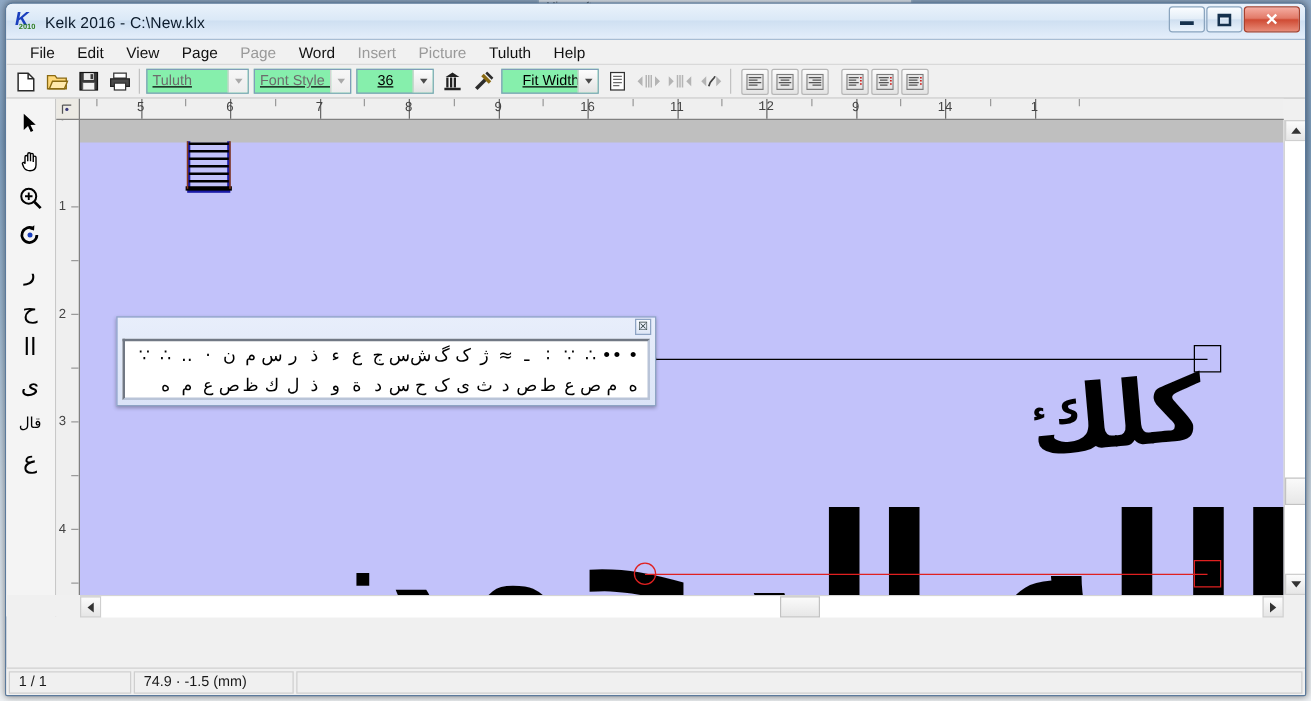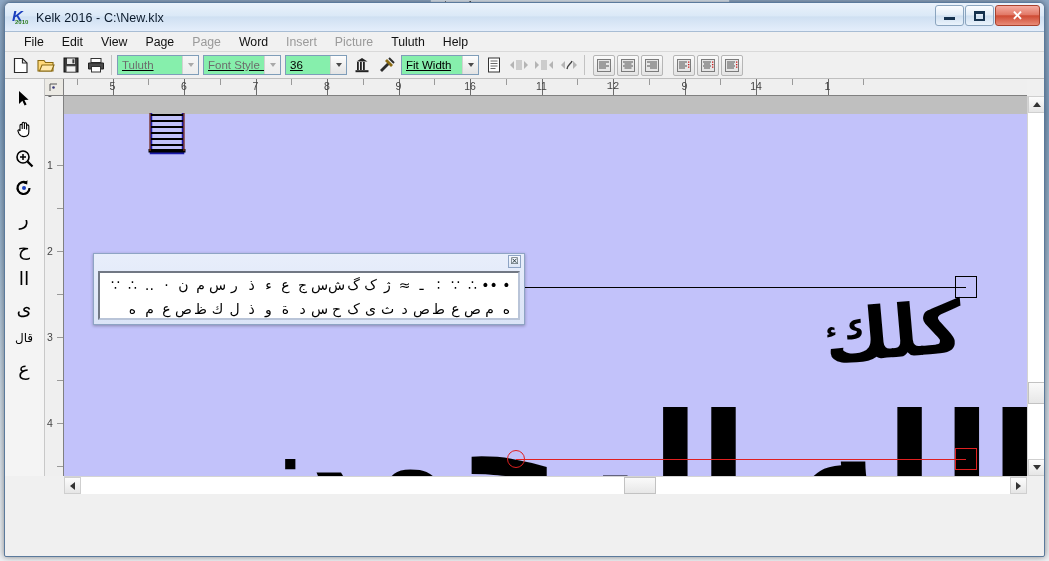--- a/index.html
+++ b/index.html
@@ -87,21 +87,21 @@
   .tb-btn svg{ display:block; }
   .tb-sep{ width:1px; height:20px; background:#c2c2c2; margin:0 3px; }
 
   .combo{
     height:20px; border:1px solid #7f9db9; background:#86efac;
     display:flex; align-items:center; position:relative; margin:0 2px;
     font-size:11.5px;
     text-decoration:underline;
   }
   .combo .ctext{ padding-left:4px; color:#6c6c6c; white-space:nowrap; overflow:hidden; }
-  .combo.enabled .ctext{ color:#000; }
+  .combo.enabled .ctext{ color:#000;margin-left:12px; }
   .combo .carrow{
     width:16px; height:18px; margin-left:auto; flex:none;
     background:linear-gradient(180deg,#fdfdfd,#e3e3e3);
     border-left:1px solid #d2d2d2;
     display:flex; align-items:center; justify-content:center;
   }
   .combo.dis .carrow{ background:linear-gradient(180deg,#f6f6f6,#ededed); }
   .tri-d{ width:0;height:0;border-left:3.5px solid transparent;border-right:3.5px solid transparent;border-top:4px solid #4a4a4a;}
   .tri-d.g{ border-top-color:#a9a9a9;}
 
@@ -681,15 +681,20 @@
               <span class="glyph">ص</span>
               <span class="glyph">ع</span>
               <span class="glyph">م</span>
               <span class="glyph">ه</span>
             </div>
         </div>
       </div>
 
     </div>
 
+    <div id="statusbar">
+      <div class="sb-cell w1">1 / 1</div>
+      <div class="sb-cell w2">74.9 · -1.5 (mm)</div>
+      <div class="sb-cell grow"></div>
+    </div>
 
   </div>
 </div>
 
 </body></html>

